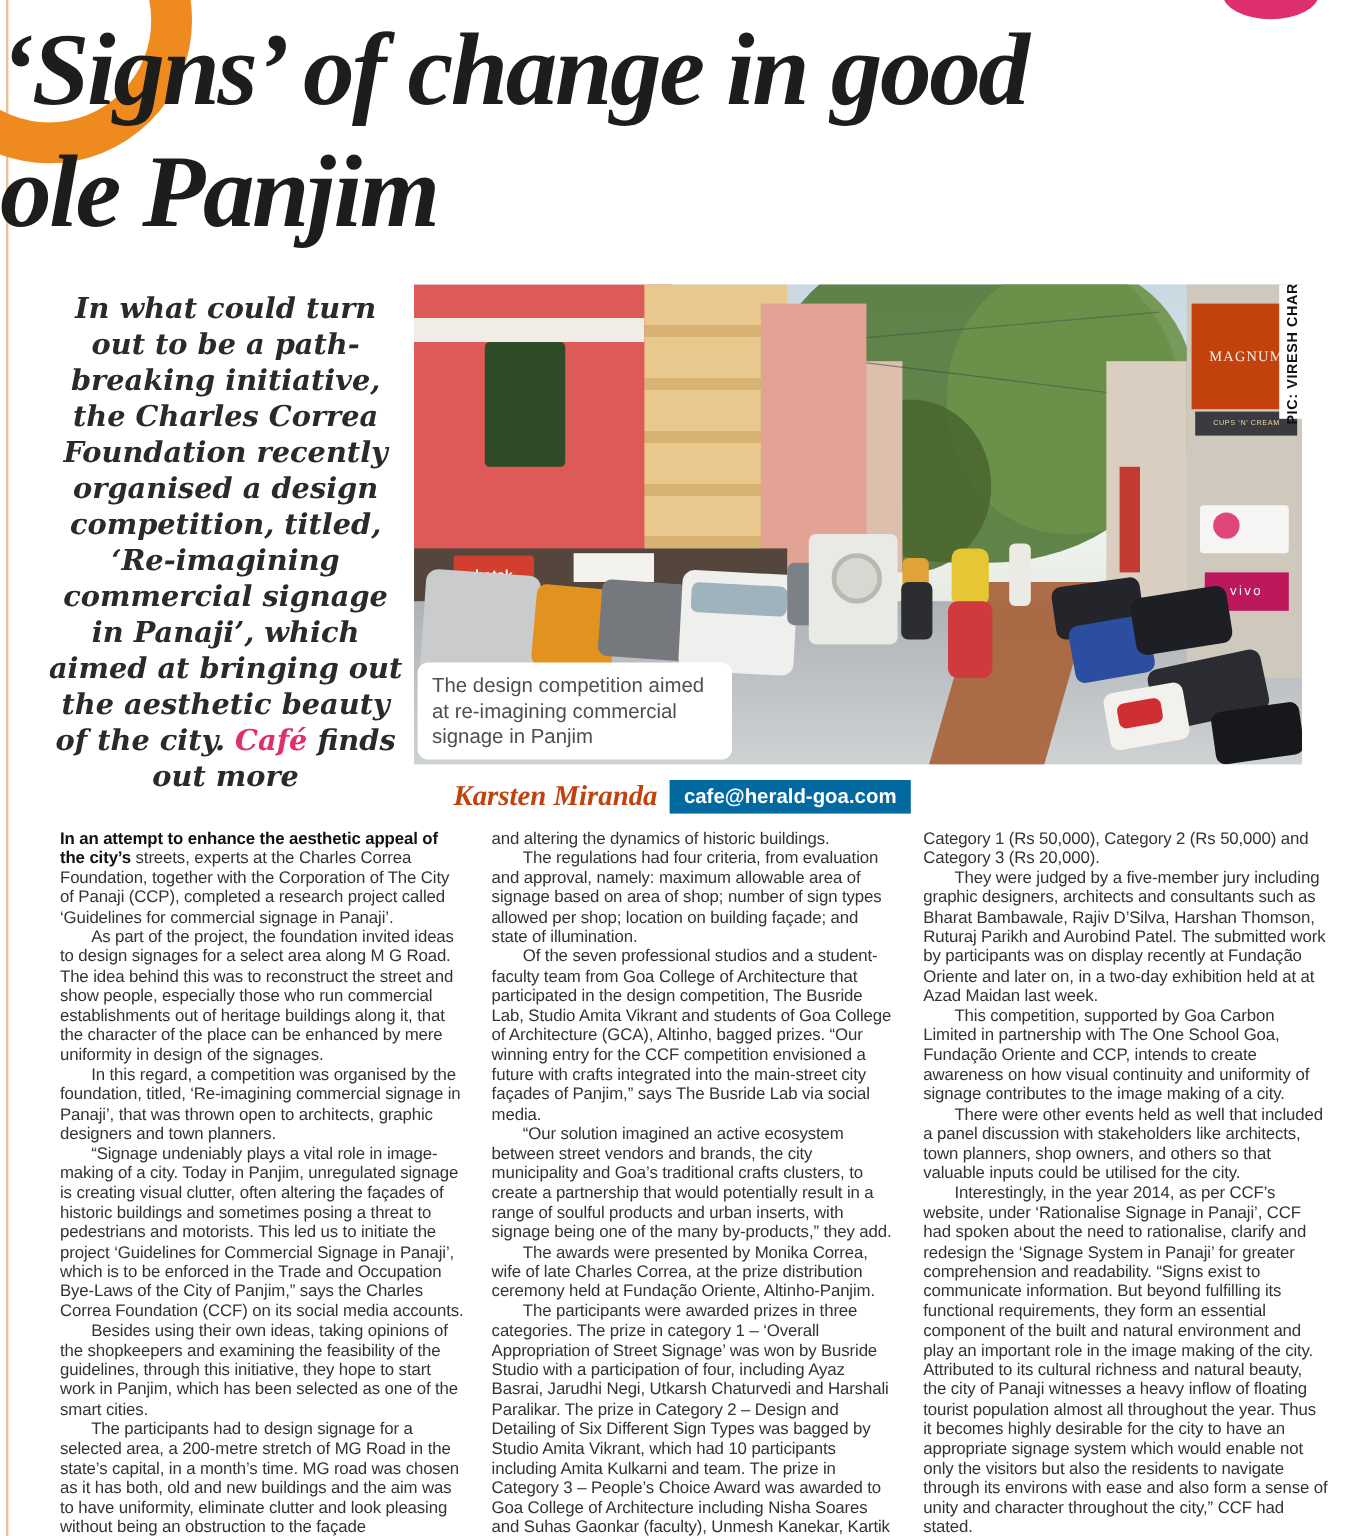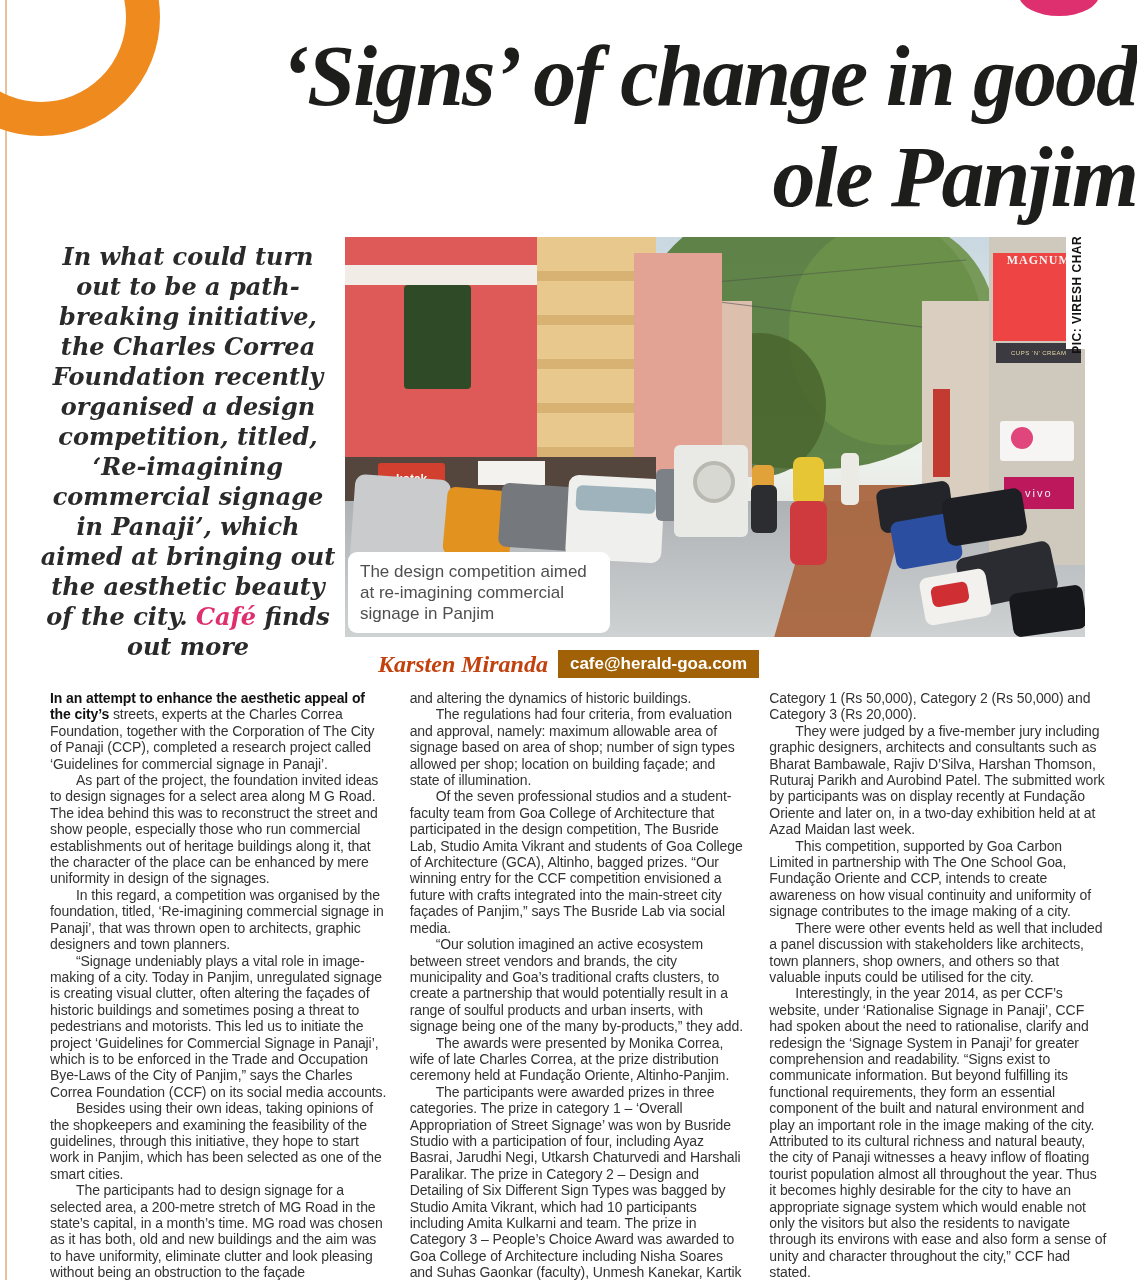--- a/index.html
+++ b/index.html
@@ -12,21 +12,21 @@
   .swoosh {
     position:absolute; left:-78px; top:-102px; width:170px; height:170px;
     border:34px solid #ef8a1f; border-radius:50%; background:transparent;
   }
   .pink-dot {
     position:absolute; right:38px; top:-26px; width:80px; height:42px;
     background:#de2f6e; border-radius:50%;
   }
   
   .headline {
-    position:absolute; top:26px; left:0; width:100%; text-align:right;
+    position:absolute; top:8px; left:0; width:100%; text-align:left;
     font-family:"Liberation Serif","DejaVu Serif",serif; font-style:italic; font-weight:bold;
     font-size:86px; line-height:101px; color:#1d1d1b; letter-spacing:-2px;
   }
   
   .intro {
     position:absolute; left:40px; top:242px; width:296px; text-align:center;
     font-family:"DejaVu Serif","Liberation Serif",serif; font-style:italic; font-weight:bold;
     font-size:24px; line-height:30px; color:#2a2a2a;
   }
   .intro .cafe { color:#de2f6e;text-align:right; }
@@ -49,22 +49,22 @@
   .ph-midbld { left:39%; top:4%; width:12%; height:58%; background:#e2a394; }
   .ph-shops { left:0; top:55%; width:42%; height:13%; background:#54463c; }
   .ph-sign-w1 { left:18%; top:56%; width:9%; height:6%; background:#f4f2ee; }
   .ph-kotak { left:4.5%; top:56.5%; width:9%; height:8%; background:#d23f2f; border-radius:3px;
     display:flex; align-items:center; justify-content:center; color:#fff; font-weight:bold; font-size:12px; }
   .ph-road { left:0; top:66%; width:100%; height:34%; background:linear-gradient(180deg,#aeb2b5,#cfd2d3); }
   .ph-dirt { left:61%; top:62%; width:13%; height:38%; background:#a9663f; transform:skewX(-16deg); opacity:.95; }
   .ph-arcade { left:78%; top:16%; width:9%; height:58%; background:#d9cec0; }
   .ph-redstrip { left:79.5%; top:38%; width:2.2%; height:22%; background:#c23a30; }
   .ph-rightbld { left:87%; top:0; width:13%; height:82%; background:#cfc8bd; }
-  .ph-magnum { left:87.5%; top:4%; width:12.5%; height:22%; background:#ef4444; color:#f2f2f0;
-    display:flex; justify-content:center; font-size:12px; letter-spacing:1px; font-family:"Liberation Serif",serif;font-weight:bold; }
+  .ph-magnum { left:87.5%; top:4%; width:12.5%; height:22%; background:#c2410c; color:#f2f2f0;
+    display:flex; align-items:center; justify-content:center; font-size:12px; letter-spacing:1px; font-family:"Liberation Serif",serif; }
   .ph-cups { left:88%; top:26.5%; width:11.5%; height:5%; background:#3a3a40; color:#e8d7a8;
     display:flex; align-items:center; justify-content:center; font-size:6px; letter-spacing:.5px; }
   .ph-icecream { left:88.5%; top:46%; width:10%; height:10%; background:#f6f5f3; border-radius:3px; }
   .ph-heart { left:90%; top:47.5%; width:22px; height:22px; background:#e0457b; border-radius:50%; }
   .ph-vivo { left:89%; top:60%; width:9.5%; height:8%; background:#be185d; color:#eef2ff;
     display:flex; align-items:center; justify-content:center; font-size:11px; letter-spacing:2px; }
   .ph-van { left:1%; top:60%; width:13%; height:26%; background:#c9cbcd; border-radius:10px; transform:rotate(4deg); }
   .ph-car-or { left:13.5%; top:63%; width:9%; height:17%; background:#e2921e; border-radius:8px; transform:rotate(5deg); }
   .ph-car-gr { left:21%; top:62%; width:10.5%; height:16%; background:#75787c; border-radius:8px; transform:rotate(4deg); }
   .ph-car-wh { left:30%; top:60%; width:13%; height:21%; background:#eff0ee; border-radius:10px; transform:rotate(3deg); }
@@ -95,21 +95,21 @@
   
   .byline {
     position:absolute; top:650px; left:0; width:1137px;
     display:flex; justify-content:center; align-items:center; gap:10px;
   }
   .byline .author {
     font-family:"Liberation Serif","DejaVu Serif",serif; font-style:italic; font-weight:bold;
     font-size:24px; color:#c2410c;
   }
   .byline .email-tag {
-    background:#a16207; color:#ffffff; font-weight:bold; font-size:17px;
+    background:#0369a1; color:#ffffff; font-weight:bold; font-size:17px;
     padding:4px 12px;
   }
   
   .cols {
     position:absolute; top:690px; left:50px; width:1057px;
     display:flex; gap:22px;
   }
   .col { flex:1; font-size:14px; line-height:16.4px; letter-spacing:-0.1px; color:#333; }
   .col p { margin:0; }
   .col p.ind { text-indent:26px; }

